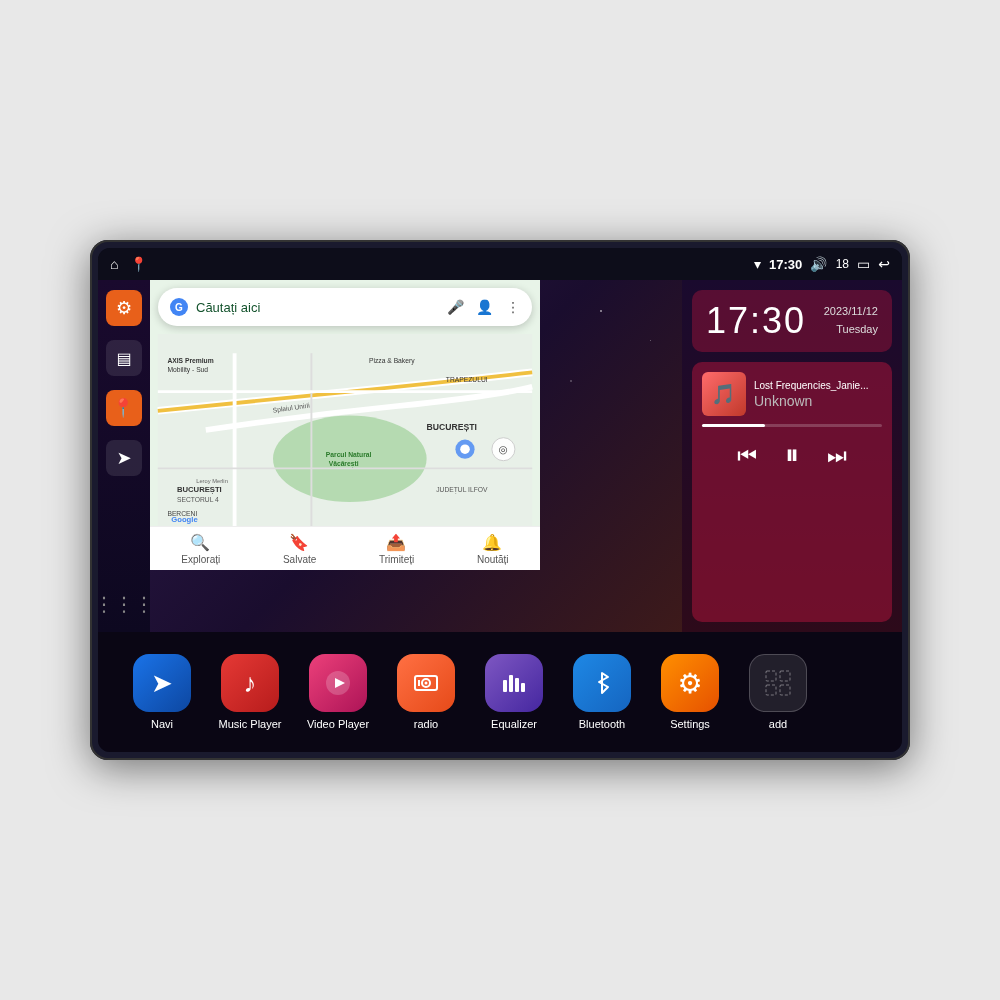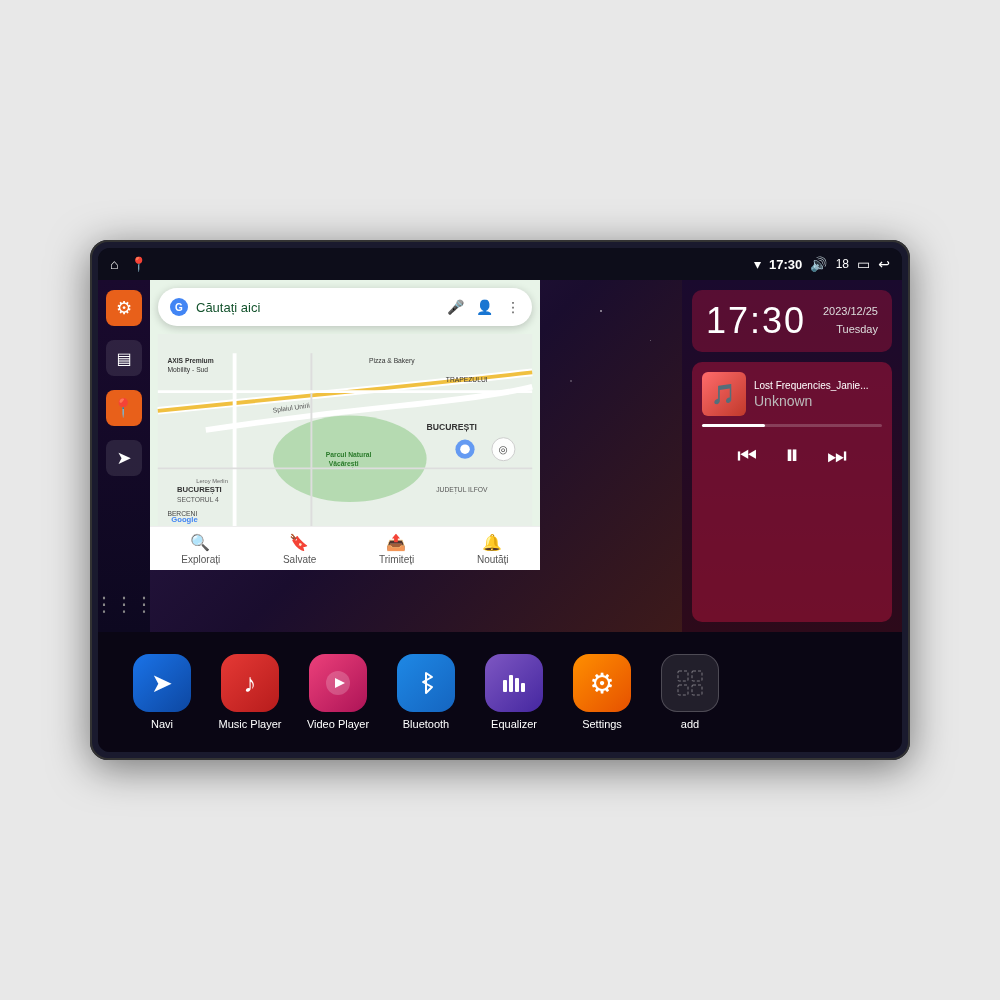--- a/index.html
+++ b/index.html
@@ -396,21 +396,21 @@
             </div>
           </div>
         </div>
       </div>
 
       <div class="right-panel">
 
         <div class="clock-widget">
           <div class="clock-time">17:30</div>
           <div class="clock-date">
-            <span>2023/12/25</span><br>
+            <span>2023/11/12</span><br>
             <span>Tuesday</span>
           </div>
         </div>
 
         <div class="music-widget">
           <div class="music-track-info">
             <div class="music-thumb">
               🎵
             </div>
             <div class="music-meta">
@@ -446,39 +446,50 @@
       <div class="app-item">
         <div class="app-icon pink">
           <svg width="28" height="28" viewBox="0 0 28 28" fill="none">
             <circle cx="14" cy="14" r="12" fill="rgba(255,255,255,0.2)"></circle>
             <polygon points="11,9 21,14 11,19" fill="white"></polygon>
           </svg>
         </div>
         <span class="app-label">Video Player</span>
       </div>
       <div class="app-item">
-        <div class="app-icon blue-bt">
-          <svg width="28" height="28" viewBox="0 0 28 28" fill="none">
-            <path d="M14 4 L14 24 L20 18 L11 13 L20 8 Z" stroke="white" stroke-width="2" fill="none" stroke-linejoin="round"></path>
+        <div class="app-icon orange-radio">
+          <svg width="30" height="30" viewBox="0 0 30 30" fill="none">
+            <rect x="4" y="8" width="22" height="14" rx="2" stroke="white" stroke-width="2"></rect>
+            <circle cx="15" cy="15" r="4" stroke="white" stroke-width="2"></circle>
+            <circle cx="15" cy="15" r="1.5" fill="white"></circle>
+            <line x1="8" y1="12" x2="8" y2="18" stroke="white" stroke-width="2"></line>
           </svg>
         </div>
-        <span class="app-label">Bluetooth</span>
+        <span class="app-label">radio</span>
       </div>
       <div class="app-item">
         <div class="app-icon purple">
           <svg width="30" height="30" viewBox="0 0 30 30" fill="none">
             <rect x="4" y="12" width="4" height="12" rx="1" fill="white"></rect>
             <rect x="10" y="7" width="4" height="17" rx="1" fill="white"></rect>
             <rect x="16" y="10" width="4" height="14" rx="1" fill="white"></rect>
             <rect x="22" y="15" width="4" height="9" rx="1" fill="white"></rect>
           </svg>
         </div>
         <span class="app-label">Equalizer</span>
       </div>
       <div class="app-item">
+        <div class="app-icon blue-bt">
+          <svg width="28" height="28" viewBox="0 0 28 28" fill="none">
+            <path d="M14 4 L14 24 L20 18 L11 13 L20 8 Z" stroke="white" stroke-width="2" fill="none" stroke-linejoin="round"></path>
+          </svg>
+        </div>
+        <span class="app-label">Bluetooth</span>
+      </div>
+      <div class="app-item">
         <div class="app-icon orange-set">
           <span style="color:#fff; font-size:28px;">⚙</span>
         </div>
         <span class="app-label">Settings</span>
       </div>
       <div class="app-item">
         <div class="app-icon gray-add">
           <svg width="30" height="30" viewBox="0 0 30 30" fill="none">
             <rect x="3" y="3" width="10" height="10" rx="1" stroke="rgba(255,255,255,0.4)" stroke-width="1" stroke-dasharray="3,2"></rect>
             <rect x="17" y="3" width="10" height="10" rx="1" stroke="rgba(255,255,255,0.4)" stroke-width="1" stroke-dasharray="3,2"></rect>

